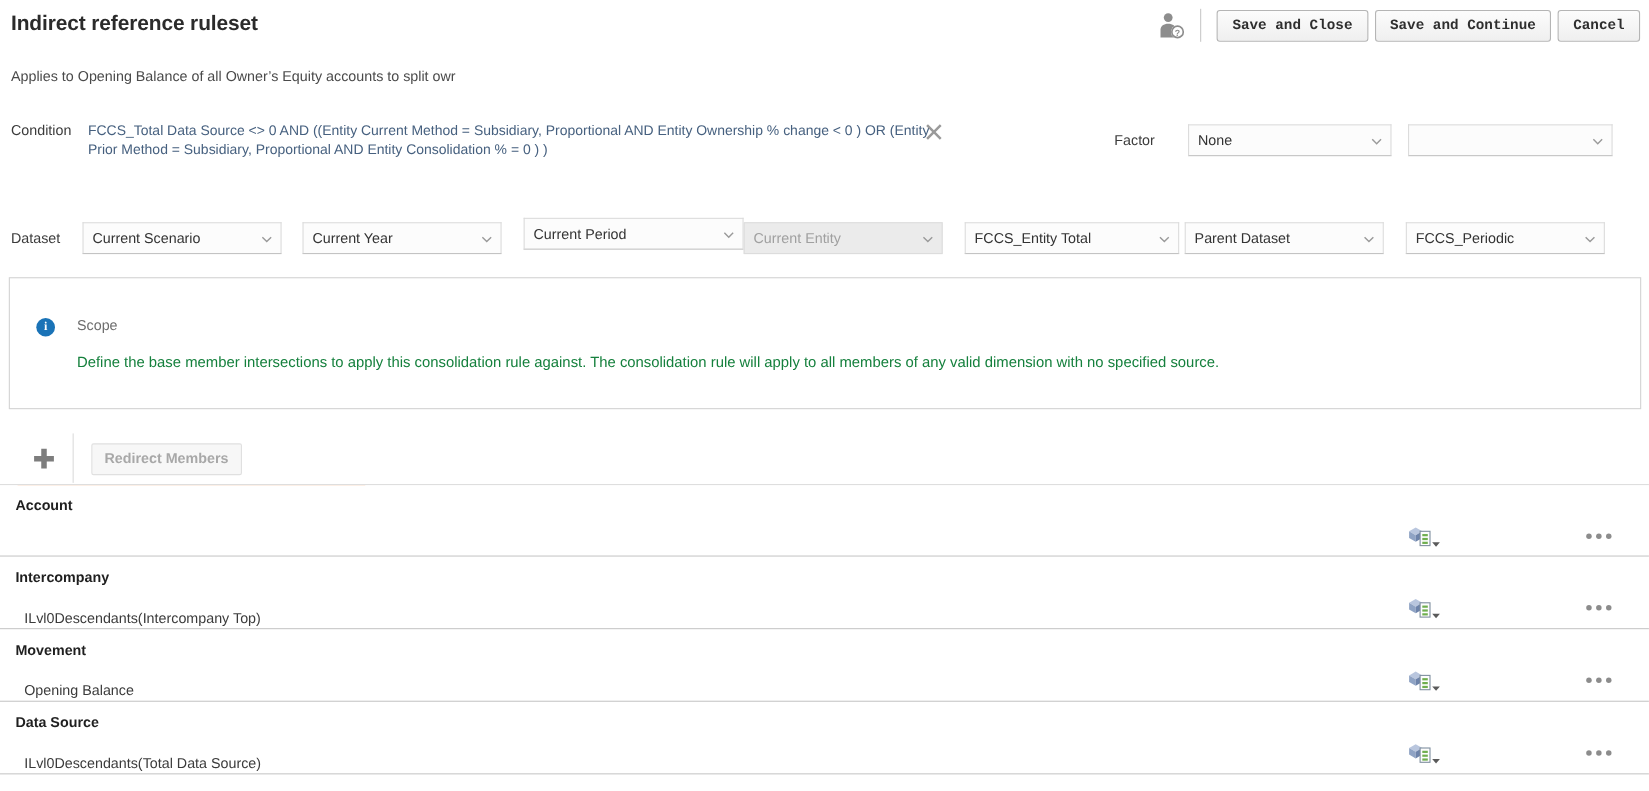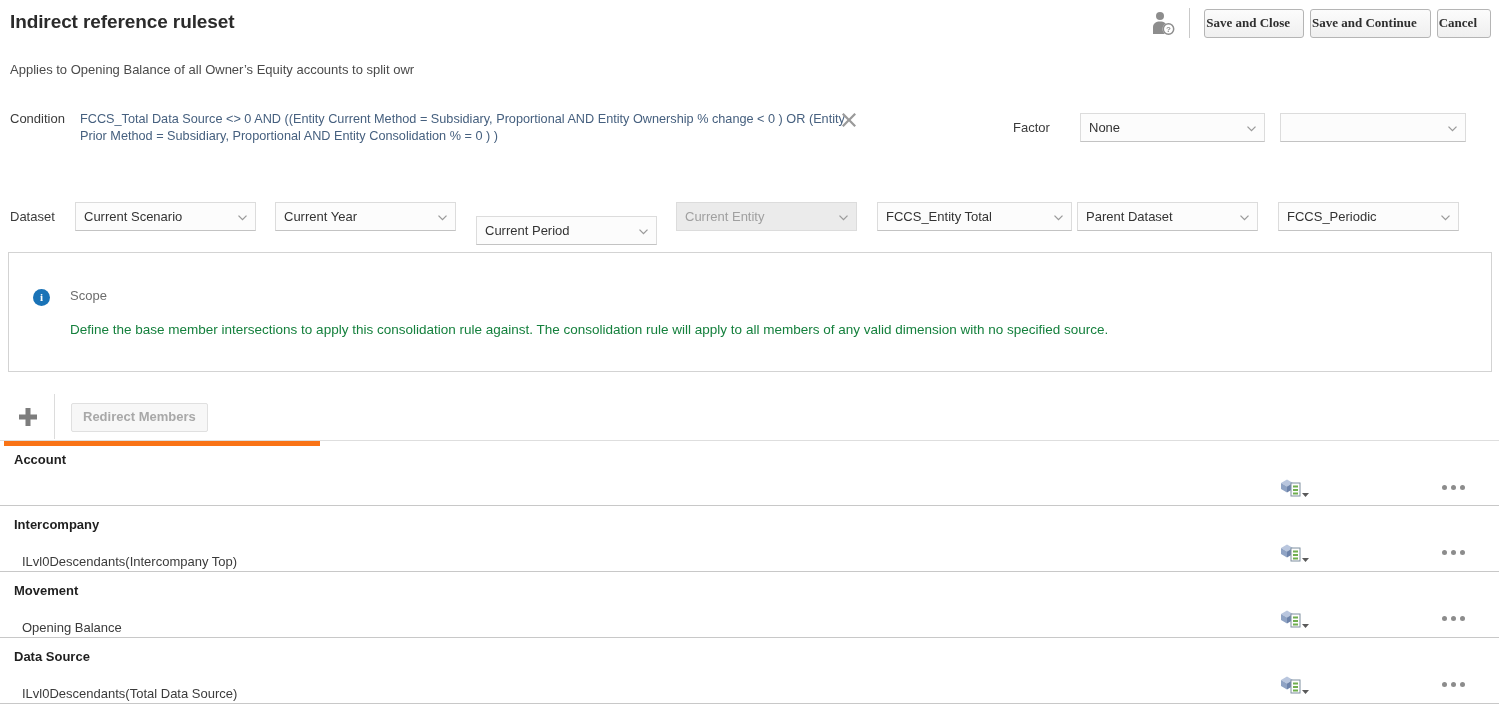--- a/index.html
+++ b/index.html
@@ -45,28 +45,28 @@
     position: relative;
     display: inline-block;
   }
   .header-divider {
     width: 1px;
     height: 30px;
     background: #c9c9c9;
     margin-right: 14px;
   }
   .btn {
-    font-family: Liberation Serif, serif;
+    font-family: Liberation Mono, monospace;
     font-size: 13px;
     font-weight: bold;
     color: #2e2e2e;
     background: linear-gradient(#fcfcfc, #efefef);
     border: 1px solid #b5b5b5;
     border-radius: 3px;
-    padding: 6px 13px 7px 1px;
+    padding: 6px 13px 7px 13px;
     cursor: pointer;
     white-space: nowrap;
     line-height: 14px;
   }
   .btn + .btn { margin-left: 6px; }
 
   
   .description {
     position: absolute;
     left: 10px;
@@ -201,25 +201,25 @@
     left: 61px;
     top: 69px;
     right: 20px;
     font-size: 13.5px;
     color: #15803d;
   }
 
   
   .toolbar {
     position: absolute;
-    left: 4px;
+    left: 16px;
     top: 393px;
     width: 316px;
     height: 47px;
-    border-bottom: 6px solid #f97316;
+    border-bottom: 1px solid #f97316;
   }
   .toolbar-add {
     position: absolute;
     left: 12px;
     top: 12px;
     width: 24px;
     height: 24px;
     cursor: pointer;
   }
   .toolbar-sep {
@@ -367,21 +367,21 @@
       <span class="chev"><svg width="11" height="11" viewBox="0 0 11 11" xmlns="http://www.w3.org/2000/svg">
           <path d="M1.5 3.6 L5.5 7.6 L9.5 3.6" fill="none" stroke="#9a9a9a" stroke-width="1.3"></path>
         </svg></span>
     </div>
     <div class="sel" style="left: 275px; top: 202px; width: 181px;">
       <span>Current Year</span>
       <span class="chev"><svg width="11" height="11" viewBox="0 0 11 11" xmlns="http://www.w3.org/2000/svg">
           <path d="M1.5 3.6 L5.5 7.6 L9.5 3.6" fill="none" stroke="#9a9a9a" stroke-width="1.3"></path>
         </svg></span>
     </div>
-    <div class="sel" style="left: 476px; top: 216px; width: 181px;">
+    <div class="sel" style="left: 476px; top: 198px; width: 200px;">
       <span>Current Period</span>
       <span class="chev"><svg width="11" height="11" viewBox="0 0 11 11" xmlns="http://www.w3.org/2000/svg">
           <path d="M1.5 3.6 L5.5 7.6 L9.5 3.6" fill="none" stroke="#9a9a9a" stroke-width="1.3"></path>
         </svg></span>
     </div>
     <div class="sel disabled" style="left: 676px; top: 202px; width: 181px;">
       <span>Current Entity</span>
       <span class="chev"><svg width="11" height="11" viewBox="0 0 11 11" xmlns="http://www.w3.org/2000/svg">
           <path d="M1.5 3.6 L5.5 7.6 L9.5 3.6" fill="none" stroke="#9a9a9a" stroke-width="1.3"></path>
         </svg></span>

